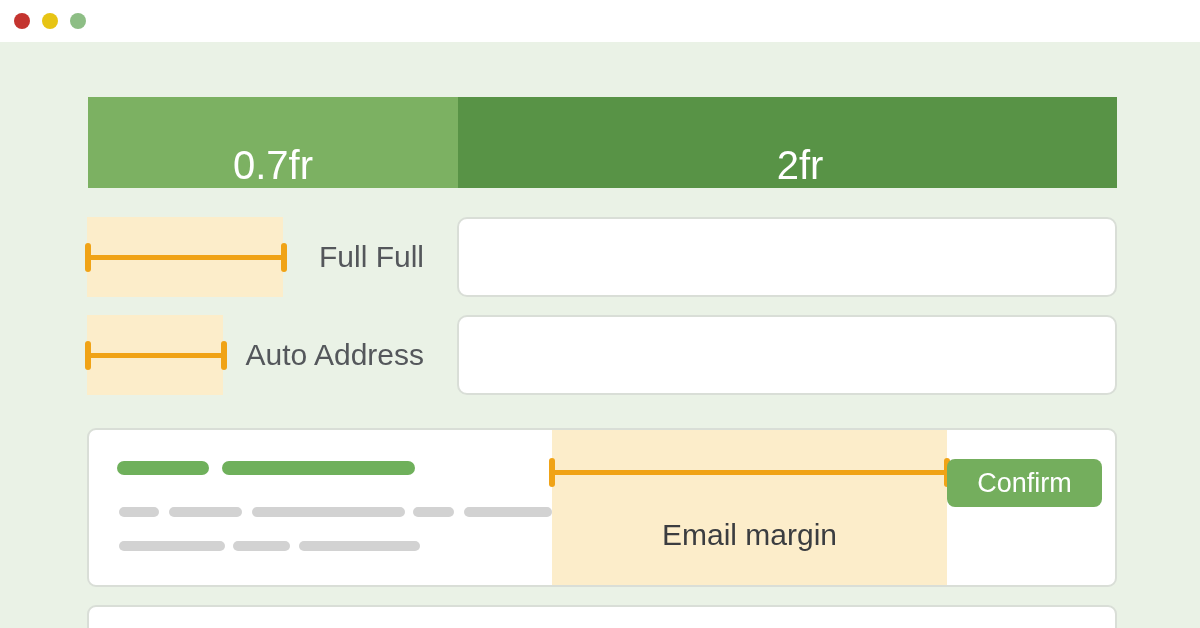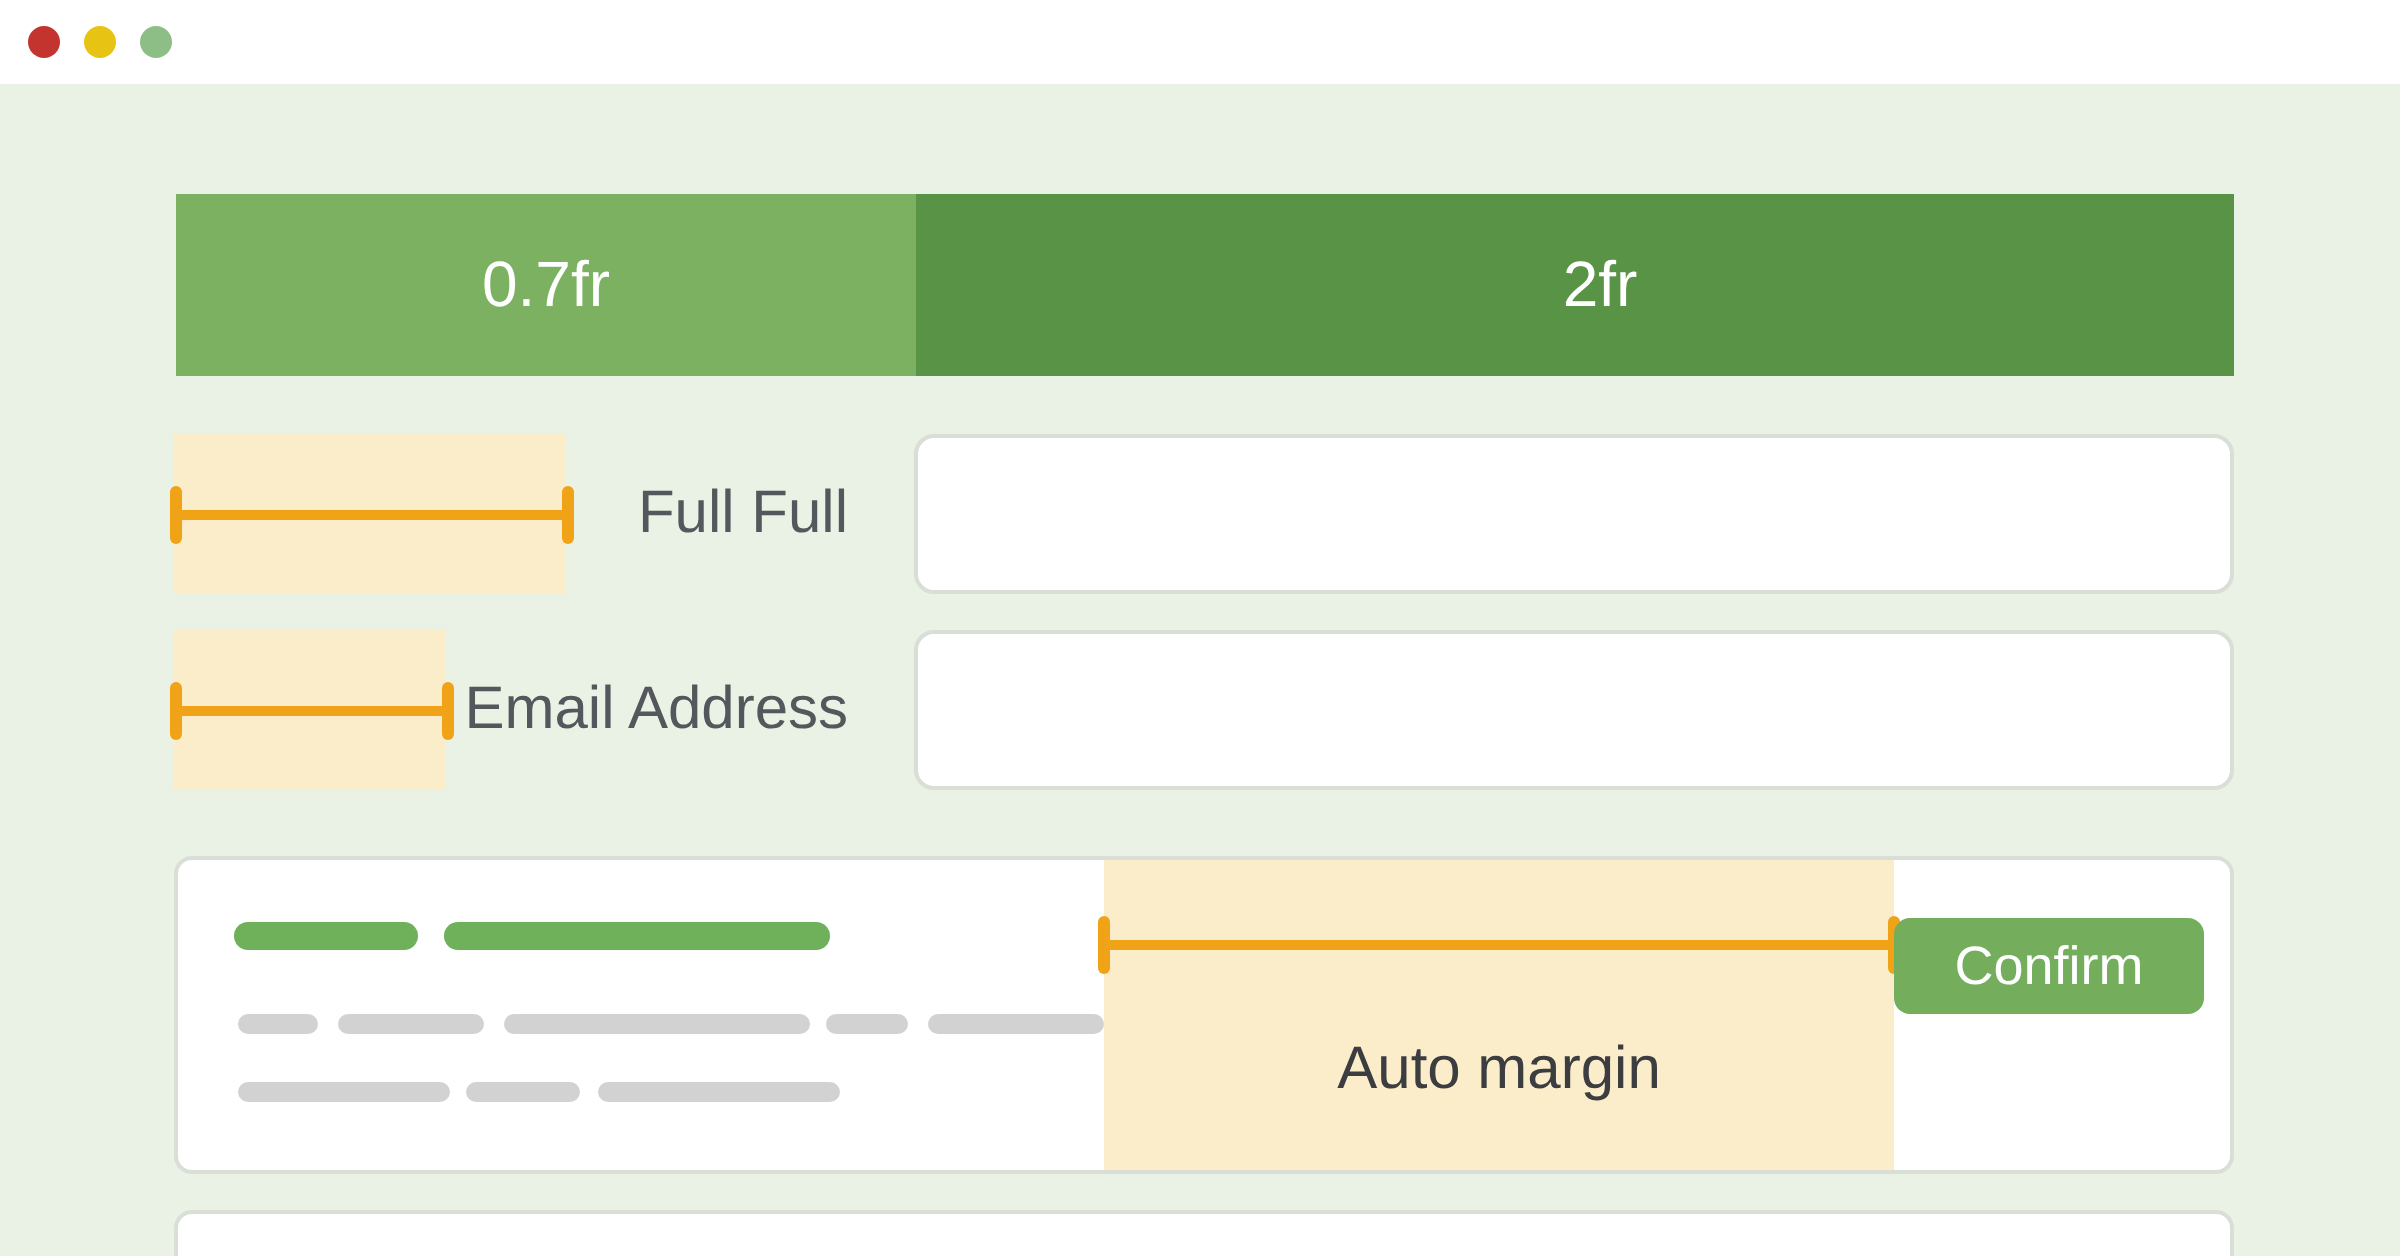--- a/index.html
+++ b/index.html
@@ -24,22 +24,22 @@
   }
   .dot{width:16px;height:16px;border-radius:50%;}
   .dot.red{background:var(--dot-red);}
   .dot.yellow{background:var(--dot-yellow);}
   .dot.green{background:var(--dot-green);}
 
   .header-bar{
     position:absolute;left:88px;top:97px;width:1029px;height:91px;display:flex;
   }
   .header-col{
-    display:flex;align-items:center;justify-content:center;
-    color:#fff;font-size:32px;
+    display:flex;align-items:flex-end;justify-content:center;
+    color:#fff;font-size:40px;
   }
   .header-col.light{width:370px;background:var(--col-light);}
   .header-col.dark{flex:1;background:var(--col-dark);padding-left:25px;}
 
   .form-row{position:absolute;left:88px;width:1029px;height:80px;}
   .row-1{top:217px;} .row-2{top:315px;}
   .hl-box{position:absolute;left:-1px;top:0;height:80px;background:var(--hl-yellow);}
   .row-1 .hl-box{width:196px;} .row-2 .hl-box{width:136px;}
 
   .ruler{position:absolute;height:29px;}
@@ -114,27 +114,27 @@
   <div class="input-box"></div>
 </div>
 
 <div class="form-row row-2">
   <div class="hl-box"></div>
   <div class="ruler row-ruler">
     <div class="line"></div>
     <div class="tick left"></div>
     <div class="tick right"></div>
   </div>
-  <div class="field-label">Email Address</div>
+  <div class="field-label">Auto Address</div>
   <div class="input-box"></div>
 </div>
 
 <div class="card card-1">
   <div class="hl-region">
-    <div class="auto-label">Auto margin</div>
+    <div class="auto-label">Email margin</div>
   </div>
 
   <span class="pill green" style="left:28px;width:92px;"></span>
   <span class="pill green" style="left:133px;width:193px;"></span>
 
   <span class="pill gray gr1" style="left:30px;width:40px;"></span>
   <span class="pill gray gr1" style="left:80px;width:73px;"></span>
   <span class="pill gray gr1" style="left:163px;width:153px;"></span>
   <span class="pill gray gr1" style="left:324px;width:41px;"></span>
   <span class="pill gray gr1" style="left:375px;width:88px;"></span>

